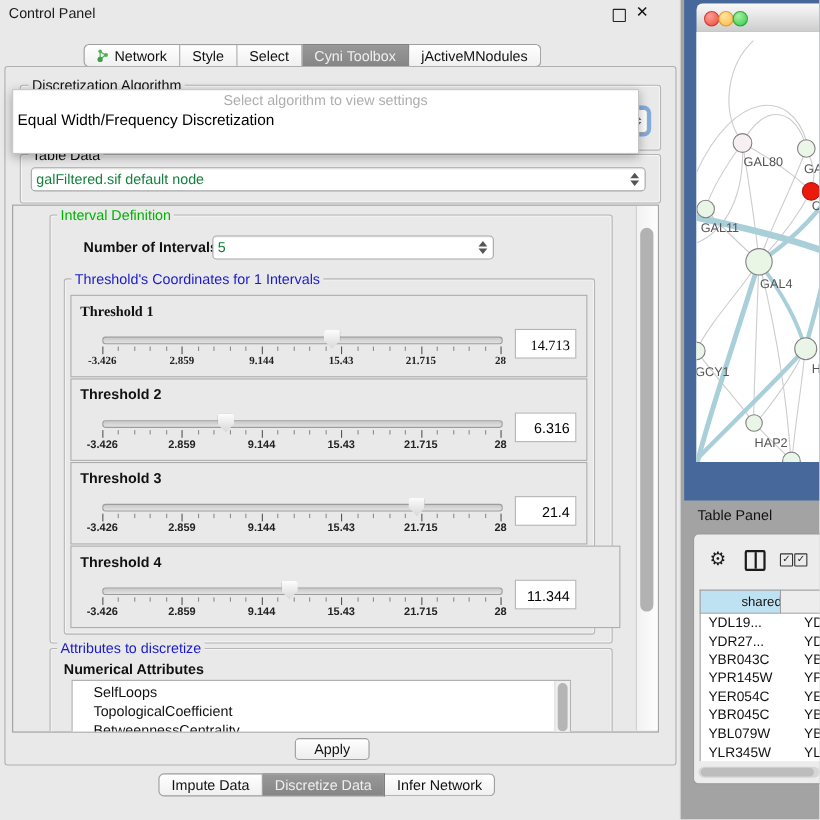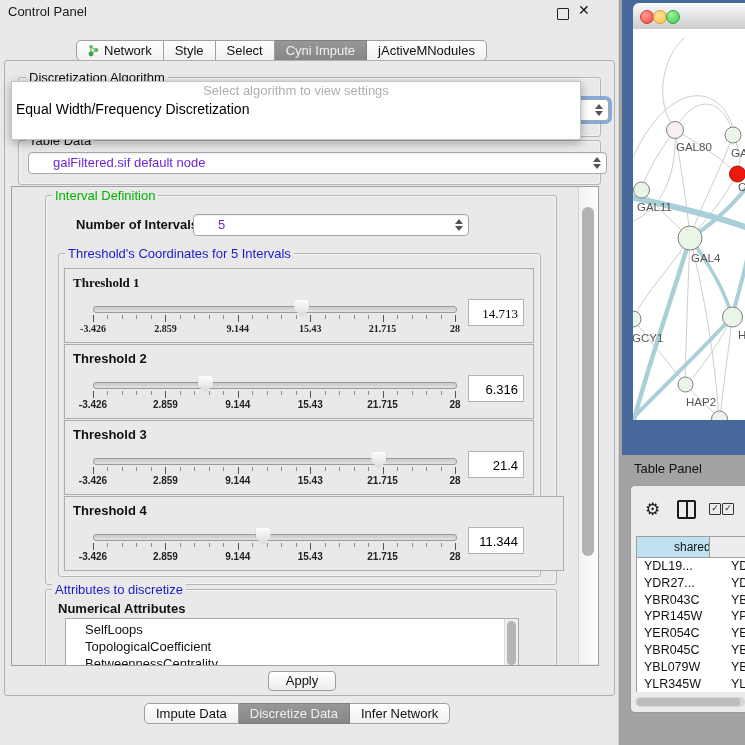--- a/index.html
+++ b/index.html
@@ -30,21 +30,21 @@
   
   .content{left:4px;top:60px;width:609px;height:634px;border:1px solid #b0b0b0;border-radius:3px;background:#e9e9e9;}
 
   
   .gbox{border:1px solid #b6b6b6;border-radius:3px;box-shadow:inset 0 0 0 1px #f4f4f4;}
   .glabel{position:absolute;font-size:13px;background:#e9e9e9;padding:0 3px;white-space:nowrap;}
 
   
   .combo{
     background:#fff;border:1px solid #a8a8a8;border-radius:4px;height:20px;line-height:20px;
-    font-size:13px;color:#6d28d9;padding-left:24px;box-shadow:inset 0 1px 1px rgba(0,0,0,.08);
+    font-size:13px;color:#15803d;padding-left:4px;box-shadow:inset 0 1px 1px rgba(0,0,0,.08);
   }
   .combo .stepper{position:absolute;right:4px;top:3px;width:11px;height:14px;display:flex;flex-direction:column;align-items:center;justify-content:center;gap:2px;}
   .combo .up{width:0;height:0;border-left:4px solid transparent;border-right:4px solid transparent;border-bottom:5px solid #555;}
   .combo .dn{width:0;height:0;border-left:4px solid transparent;border-right:4px solid transparent;border-top:5px solid #555;}
   .combo.focused{box-shadow:0 0 0 3px rgba(96,150,216,.75);}
 
   
   .popup{
     left:10px;top:80px;width:568px;height:57px;background:#fff;border:1px solid #c4c4c4;
     box-shadow:0 3px 9px rgba(0,0,0,.32);z-index:50;
@@ -132,21 +132,21 @@
         <line x1="3" y1="10" x2="8" y2="6" stroke="#3fae49" stroke-width="1"></line>
         <line x1="3" y1="3" x2="3" y2="10" stroke="#3fae49" stroke-width="1"></line>
         <circle cx="3" cy="2.6" r="1.6" fill="#49b64f"></circle>
         <circle cx="8.3" cy="6" r="1.9" fill="#49b64f"></circle>
         <circle cx="3" cy="10" r="2.4" fill="#3da247"></circle>
       </svg>
       <span>Network</span>
     </div>
     <div class="seg"><span>Style</span></div>
     <div class="seg"><span>Select</span></div>
-    <div class="seg sel"><span>Cyni Impute</span></div>
+    <div class="seg sel"><span>Cyni Toolbox</span></div>
     <div class="seg last"><span>jActiveMNodules</span></div>
   </div>
 
   <div class="abs content">
 
     <div class="abs gbox" style="left:13px;top:16px;width:581px;height:58px;"></div>
     <div class="glabel" style="left:21px;top:9px;color:#0f0f0f;">Discretization Algorithm</div>
     <div class="combo focused abs" style="left:23px;top:38px;width:555px;height:20px;">
       <span class="stepper">
           <span class="up"></span>
@@ -178,21 +178,21 @@
     <div class="abs" style="left:64px;top:30px;font-size:13px;font-weight:bold;color:#111;">Number of Intervals</div>
     <div class="combo abs" style="left:181px;top:27px;width:250px;height:20px;">
       <span>5</span>
       <span class="stepper">
           <span class="up"></span>
           <span class="dn"></span>
         </span>
     </div>
 
     <div class="abs gbox" style="left:46px;top:66px;width:481px;height:322px;"></div>
-    <div class="glabel" style="left:53px;top:59px;color:#1a1acc;">Threshold's Coordinates for 5 Intervals</div>
+    <div class="glabel" style="left:53px;top:59px;color:#1a1acc;">Threshold's Coordinates for 1 Intervals</div>
 
     <div class="tpanel" style="top:81px;font-family:Liberation Serif, serif;">
       <div class="tlabel">Threshold 1</div>
       <div class="track"></div>
       <div class="ticks">
           <div class="tick major" style="left: 0%;"></div>
           <div class="tick" style="left: 4%;"></div>
           <div class="tick" style="left: 8%;"></div>
           <div class="tick" style="left: 12%;"></div>
           <div class="tick" style="left: 16%;"></div>

